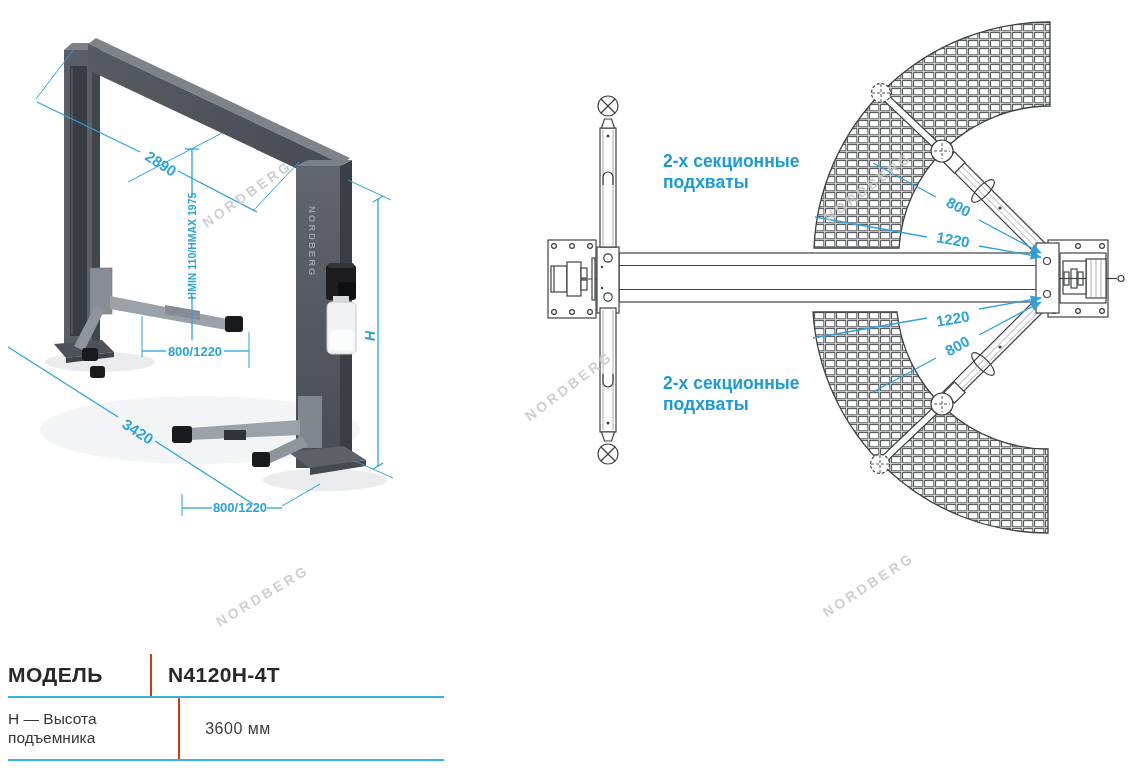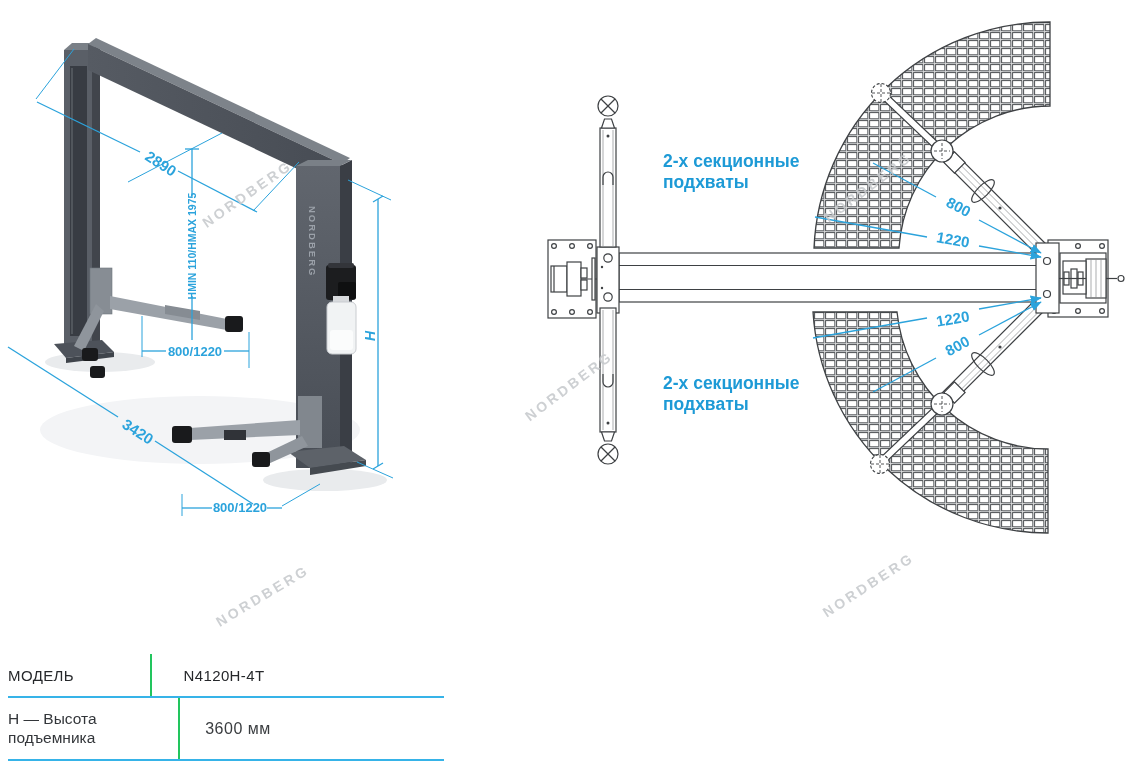--- a/index.html
+++ b/index.html
@@ -14,23 +14,23 @@
   .bluethin{stroke:#2BA3DC;stroke-width:1;fill:none;}
   .bluet{fill:#2BA3DC;font-weight:bold;font-family:"Liberation Sans",sans-serif;}
   .lblblue{fill:#1D9AD6;font-weight:bold;font-family:"Liberation Sans",sans-serif;font-size:17.5px;}
   .wm{fill:#c7cacd;opacity:.88;font-weight:bold;letter-spacing:3px;font-size:14px;
       font-family:"Liberation Sans",sans-serif;}
   
   .spec-table{position:absolute;left:8px;top:654px;width:436px;color:#26282b;}
   .t-head,.t-row{display:grid;grid-template-columns:142px 146px 148px;}
   .t-head{height:42px;align-items:center;border-bottom:2px solid #36b3e8;}
   .t-row{height:61px;align-items:center;border-bottom:2px solid #36b3e8;}
-  .hc{font-weight:normal;font-size:15px;letter-spacing:.4px;}
+  .hc{font-weight:bold;font-size:21px;letter-spacing:.4px;}
   .c-center{text-align:center;}
-  .sep{border-left:2px solid #22c55e;height:100%;display:flex;align-items:center;justify-content:center;}
+  .sep{border-left:2px solid #c2410c;height:100%;display:flex;align-items:center;justify-content:center;}
   .param{font-size:15.5px;line-height:1.22;color:#33363a;}
   .val{font-size:16px;letter-spacing:.5px;color:#3a3d40;margin-left:28px;}
 </style>
 </head>
 <body>
 
 <div class="stage">
 
 <svg class="art" width="1130" height="650" viewBox="0 0 1130 650">
   <defs>

